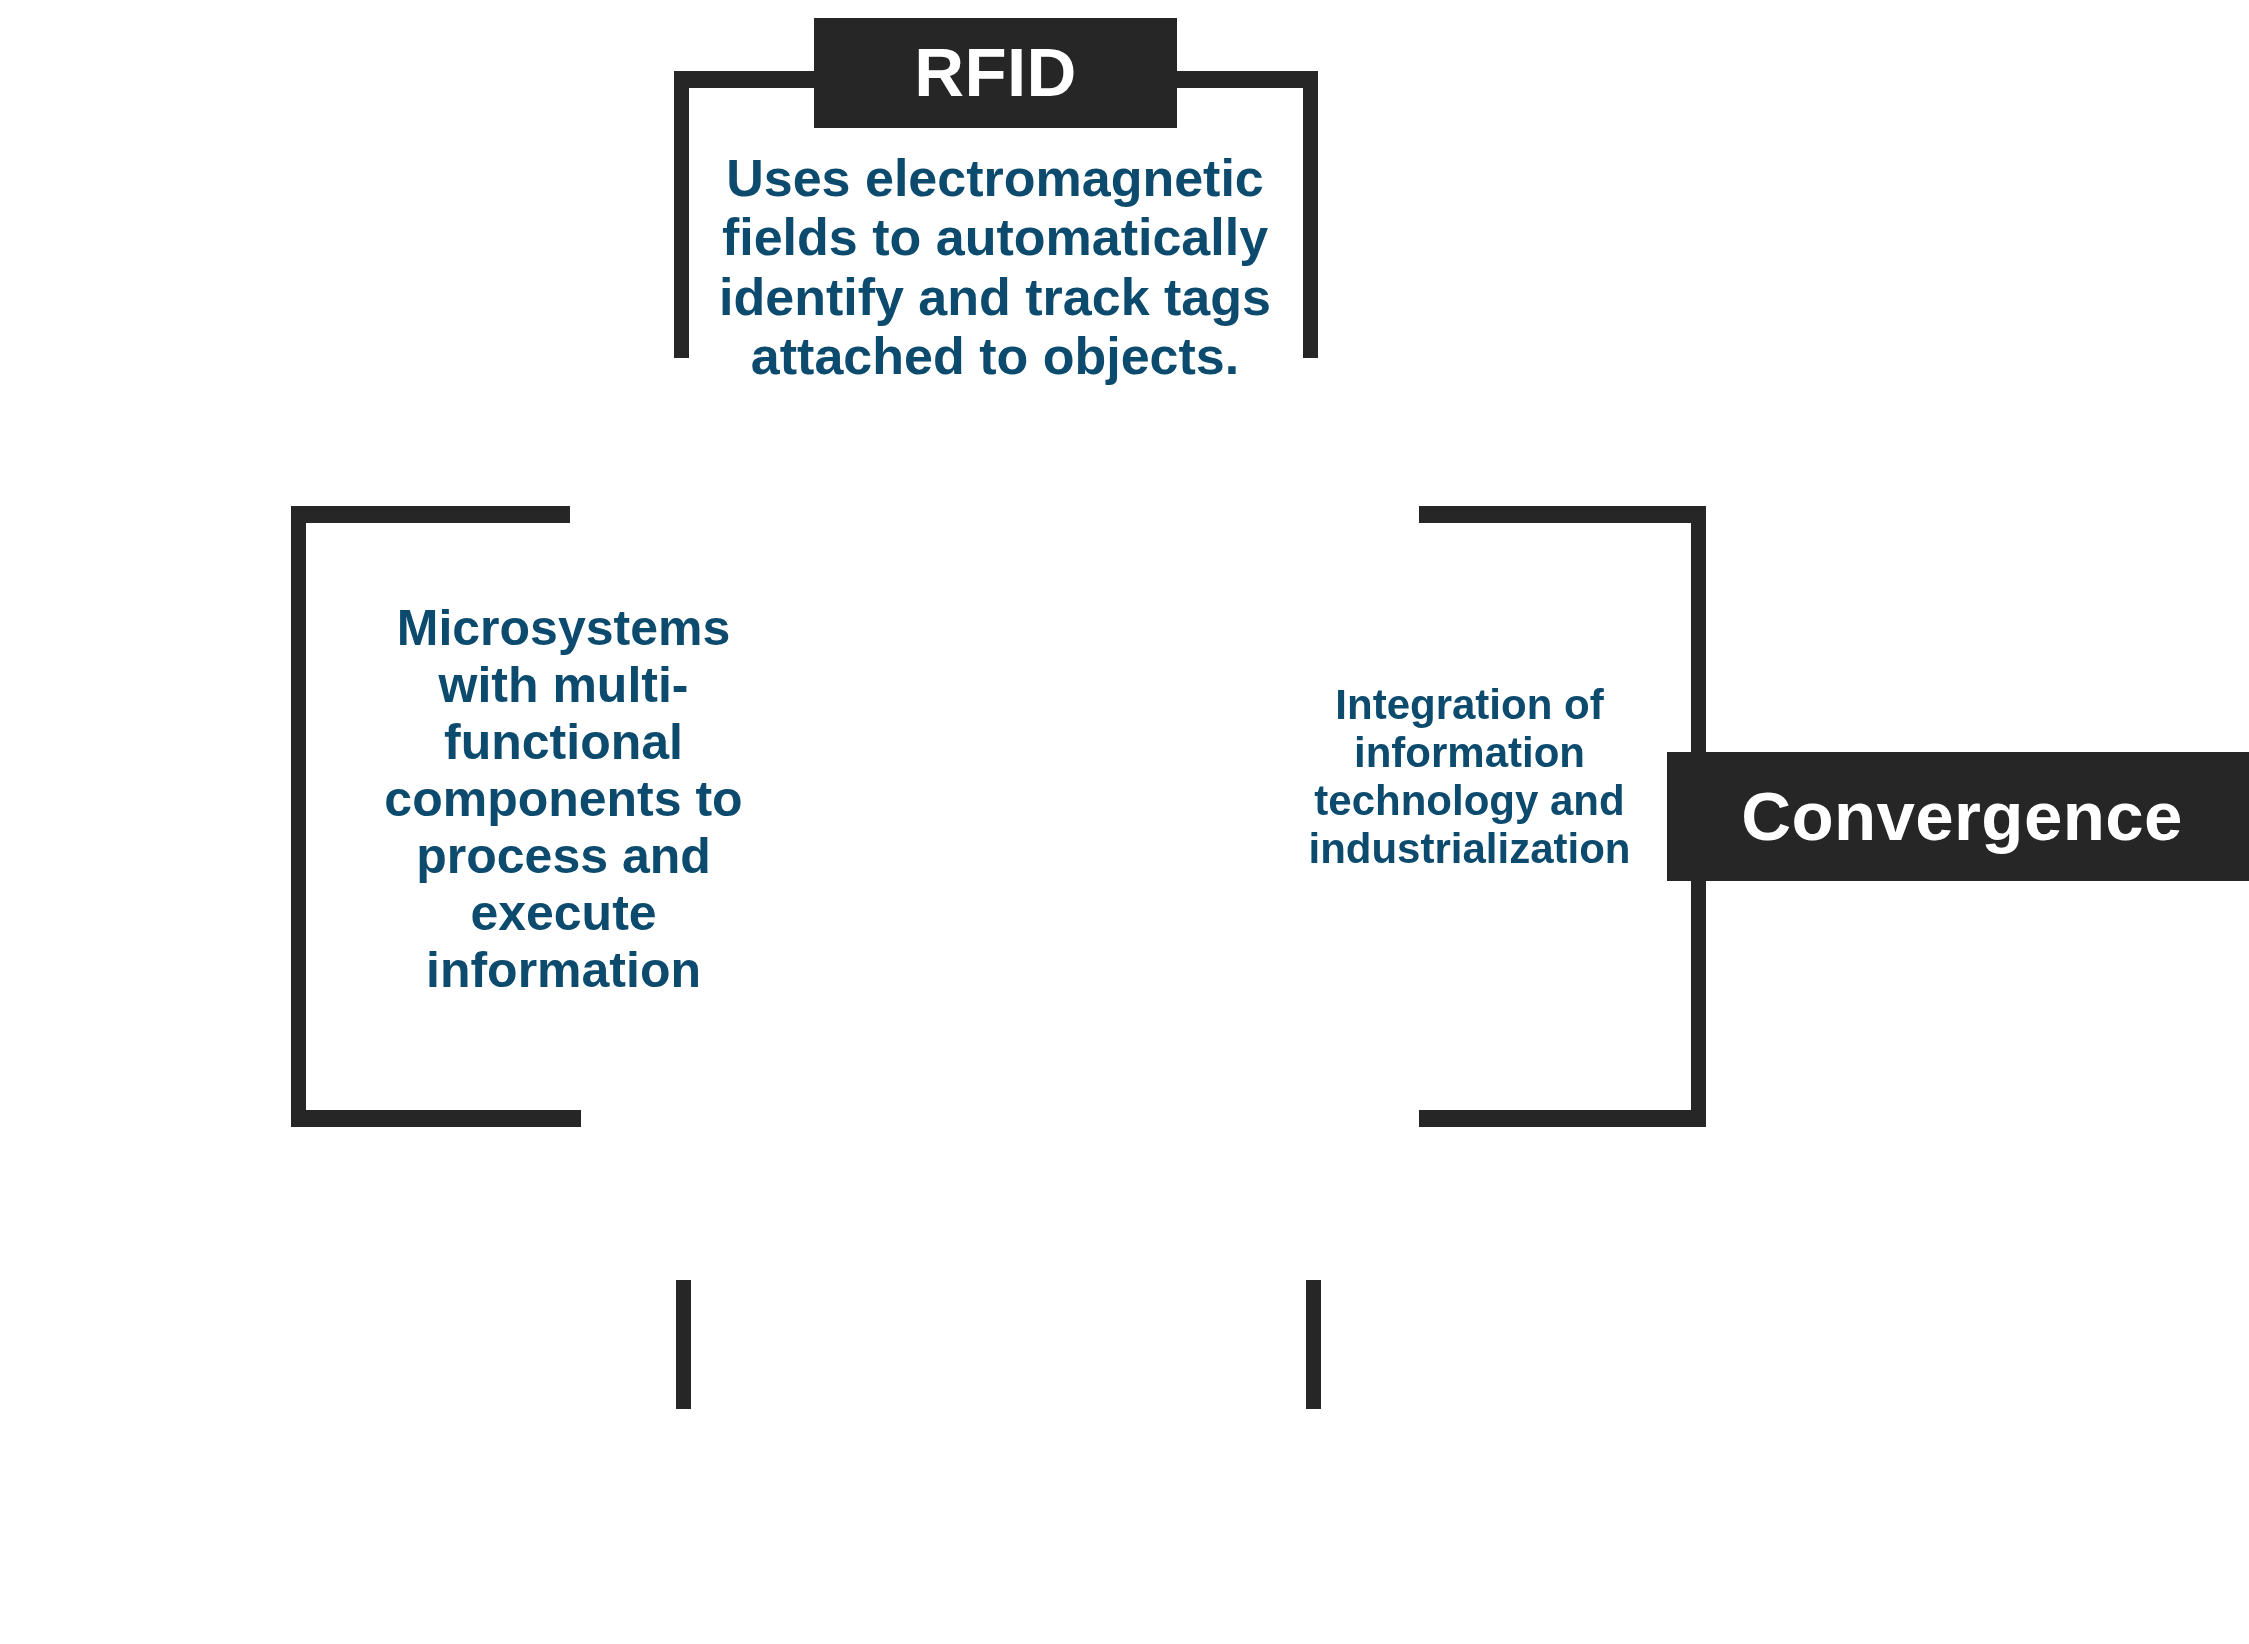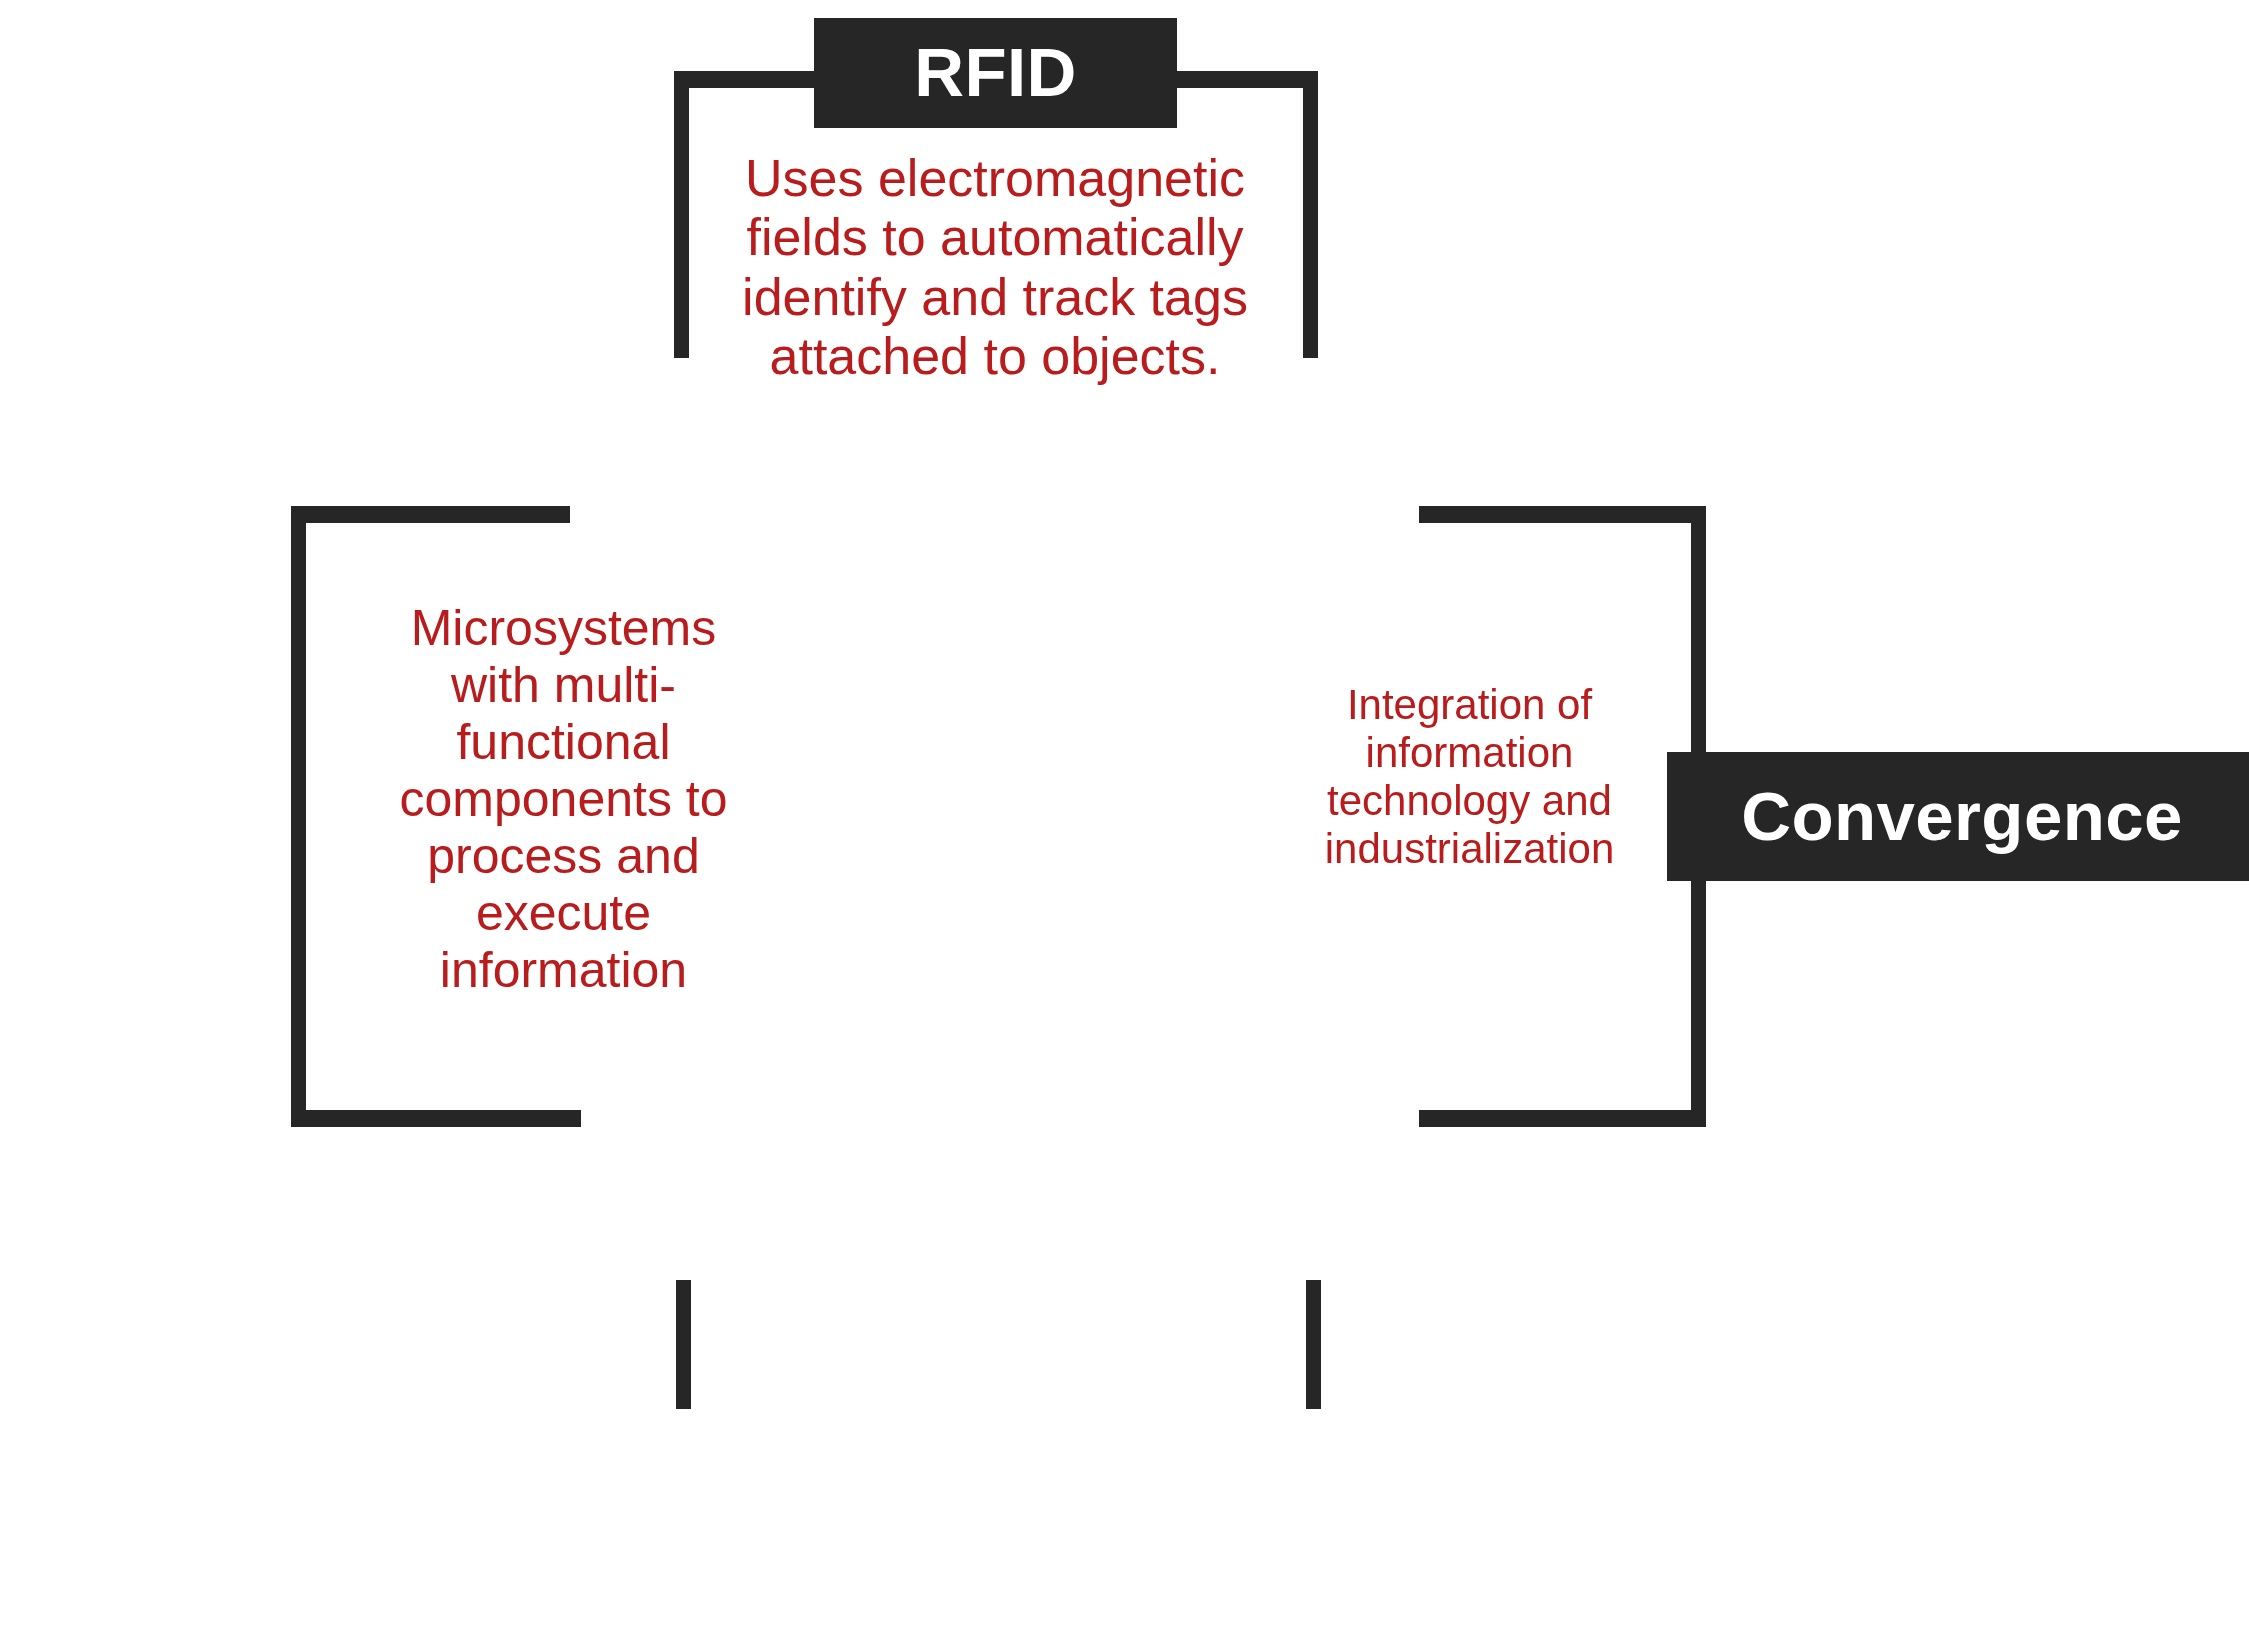--- a/index.html
+++ b/index.html
@@ -35,22 +35,22 @@
     align-items: center;
     justify-content: center;
     font-weight: bold;
     letter-spacing: 0.4px;
     z-index: 5;
   }
 
   
   .desc {
     position: absolute;
-    color: #b91c1c;
-    font-weight: normal;
+    color: #0c4a6e;
+    font-weight: bold;
     line-height: 1.14;
     z-index: 4;
     white-space: pre-line;
   }
 
   
   .center-text {
     position: absolute;
     color: #0d0d0d;
     font-weight: bold;

